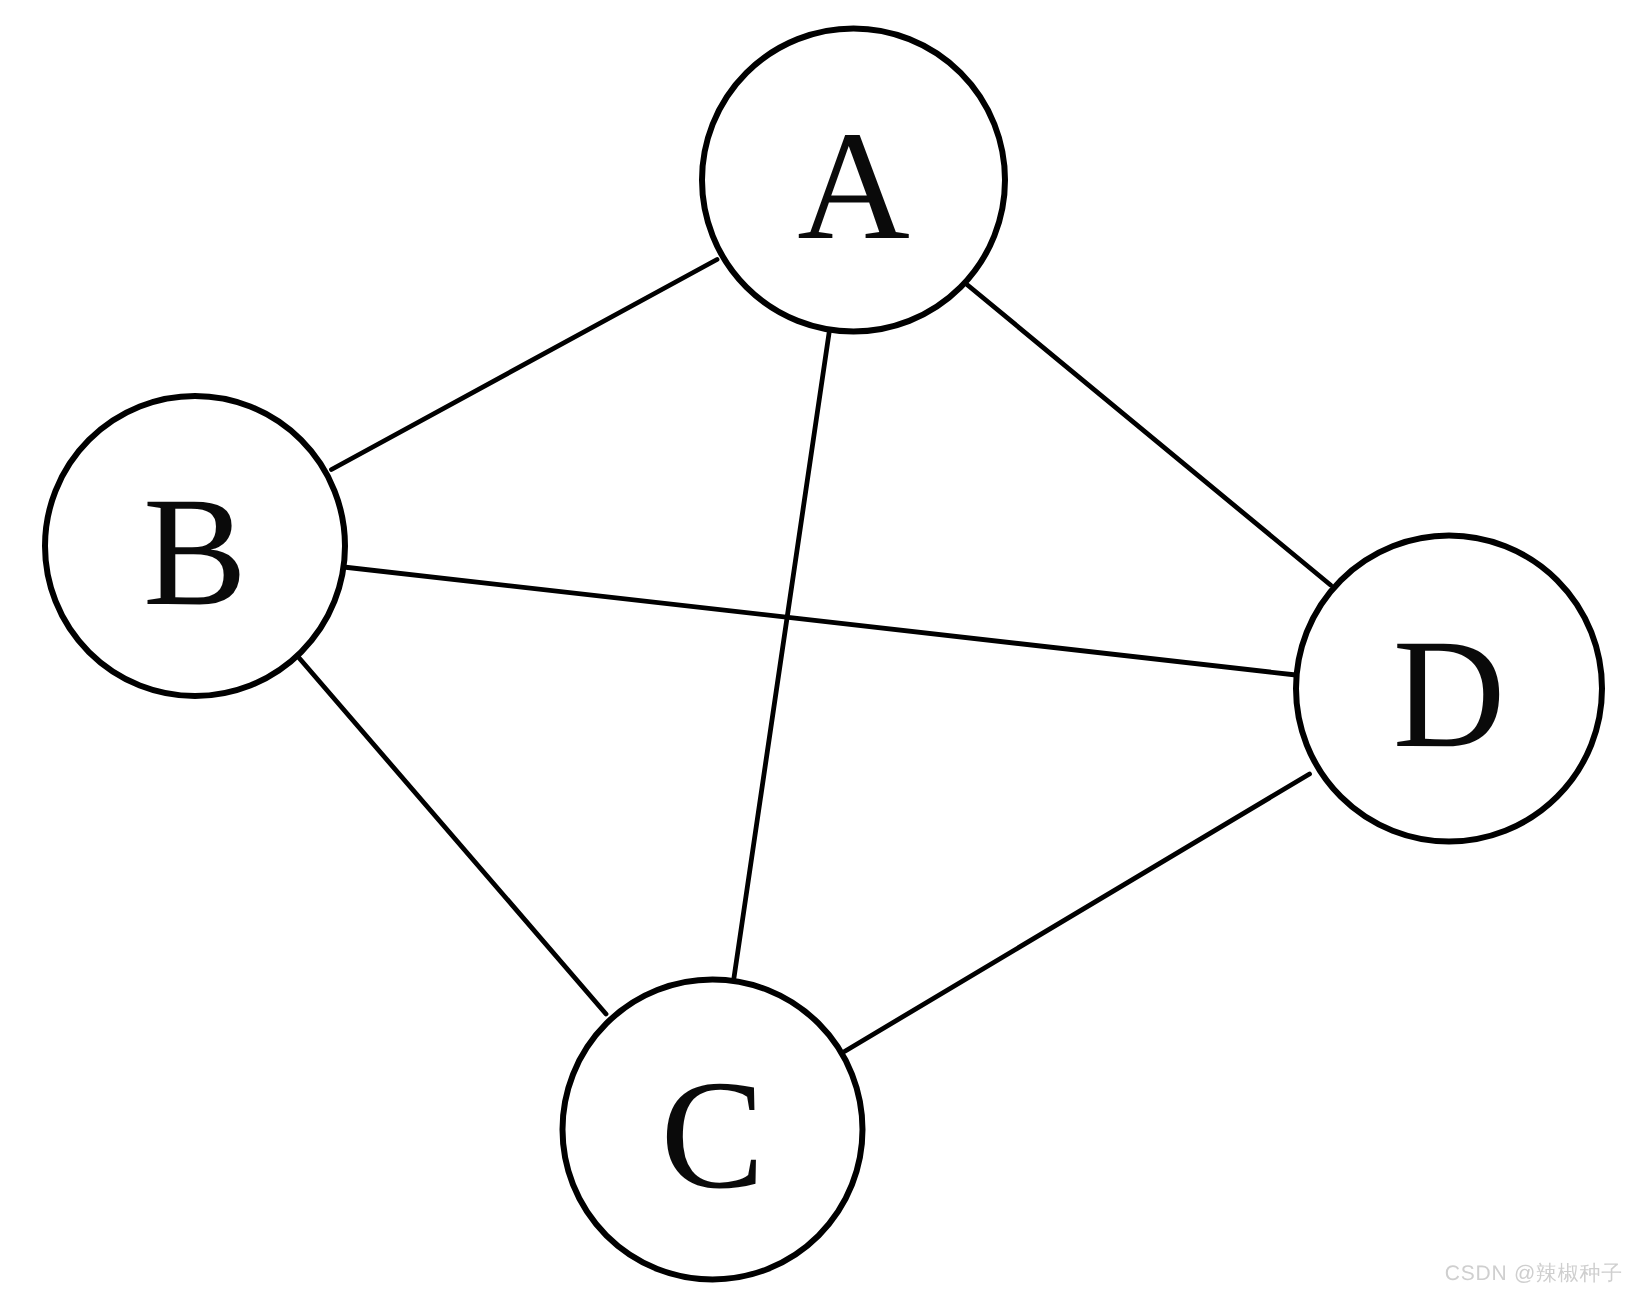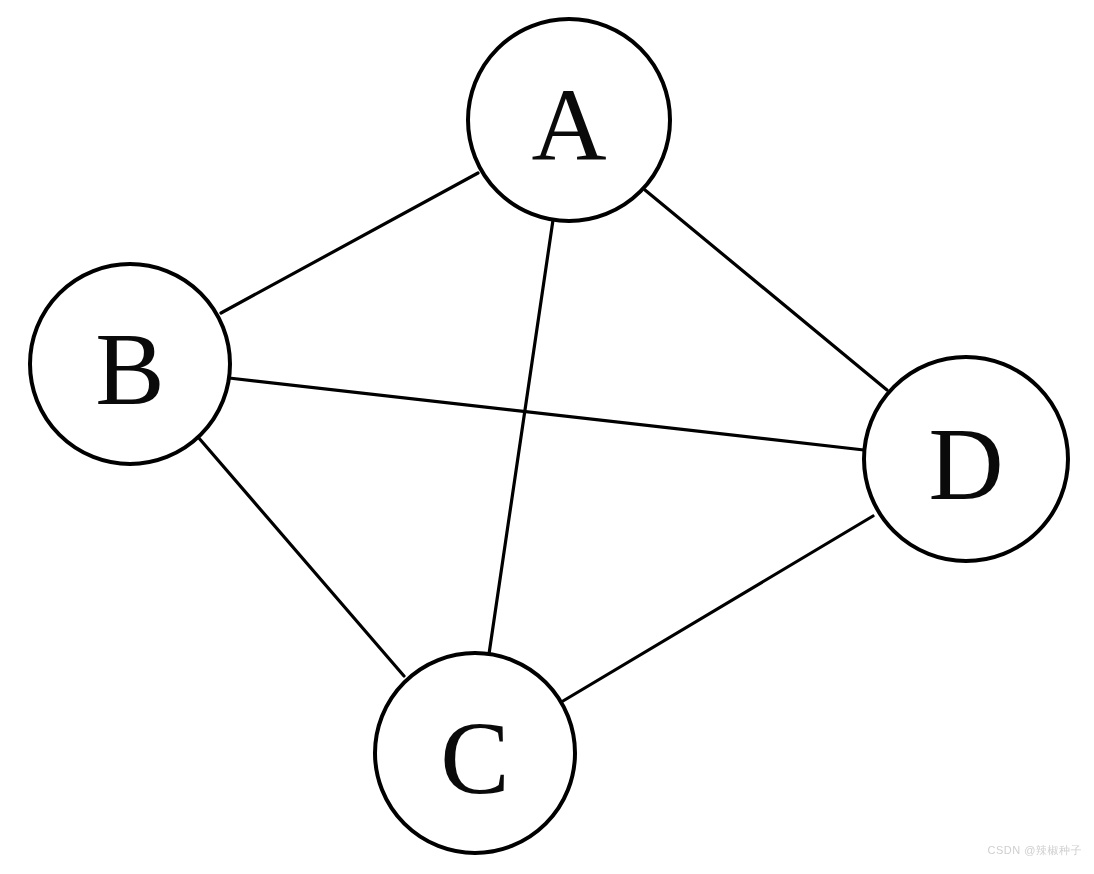--- a/index.html
+++ b/index.html
@@ -41,21 +41,21 @@
     font-size: 104px;
     fill: #0a0a0a;
     text-anchor: middle;
     dominant-baseline: central;
   }
   .watermark {
     position: absolute;
     right: 12px;
     bottom: 16px;
     font-family: "Liberation Sans", sans-serif;
-    font-size: 11px;
+    font-size: 14px;
     color: #cfcfcf;
     letter-spacing: 0.5px;
     white-space: nowrap;
     user-select: none;
     text-align: center;
   }
 </style>
 </head>
 <body>
 

